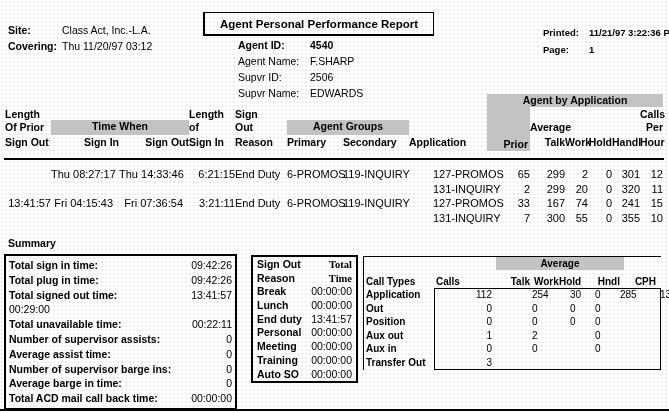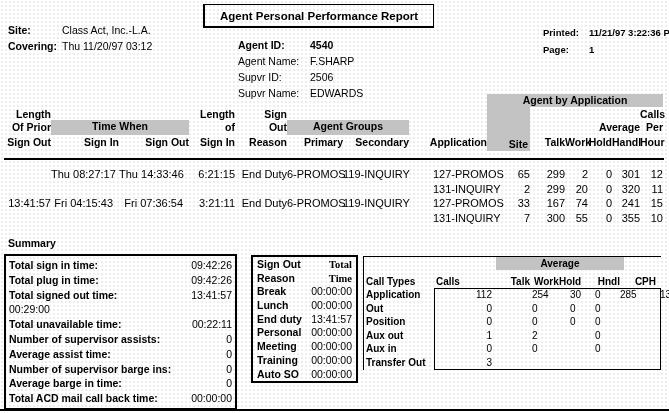--- a/index.html
+++ b/index.html
@@ -6,21 +6,21 @@
   .page{
     position:relative;width:669px;height:413px;background:#fff;
     background-image:radial-gradient(#ededed 0.8px, transparent 0.8px);
     background-size:4px 4px;
     font-family:"Liberation Sans", sans-serif;
     font-size:10.5px;color:#000;overflow:hidden;
   }
   .b{font-weight:bold;}
   
   .title-box{
-    position:absolute;left:203px;top:4px;width:228px;height:21px;
+    position:absolute;left:203px;top:12px;width:228px;height:21px;
     border:1px solid #000;border-left-width:2px;border-bottom-width:2px;
     display:flex;align-items:center;justify-content:center;
     font-weight:bold;font-size:11.5px;background:transparent;
   }
   
   .info-row{display:flex;height:16px;line-height:16px;white-space:nowrap;}
   .info-left{position:absolute;left:8px;top:22px;}
   .info-left .lbl{width:54px;font-weight:bold;}
   .info-left .lbl.ra{text-align:right;padding-right:16px;box-sizing:border-box;}
   .info-center{position:absolute;left:238px;top:37px;}
@@ -31,21 +31,21 @@
   
   .dcols{grid-template-columns:46px 68px 70px 46px 52px 56px 66px 78px 43px 35px 23px 24px 28px 23px;}
   .dhead{
     position:absolute;left:5px;top:94px;width:658px;display:grid;
     grid-template-rows:13px 13px 15px 16px;
     font-weight:bold;font-size:10.5px;line-height:13px;white-space:nowrap;
   }
   .dhead .hc{line-height:15px;}
   .band{background:#c3c3c3;text-align:center;font-weight:bold;}
   .hndld-band{display:flex;align-items:flex-end;justify-content:flex-end;padding-right:2px;box-sizing:border-box;}
-  .c{text-align:right;}
+  .c{text-align:left;}
   .r{text-align:right;}
   .l{text-align:left;}
   .hline{position:absolute;left:4px;top:158px;width:660px;height:2px;background:#000;}
   .ddata{position:absolute;left:5px;top:167px;width:658px;font-size:11px;}
   .drow{display:grid;height:14.5px;line-height:14.5px;white-space:nowrap;}
   .dc.app{padding-left:24px;}
   .dc.pr6{padding-right:6px;box-sizing:border-box;}
   
   .summary-title{position:absolute;left:8px;top:237px;font-weight:bold;}
   .sbox{
@@ -121,21 +121,21 @@
       <span>11/21/97 3:22:36 PM</span>
     </div>
     <div class="info-row">
       <span class="lbl">Page:</span>
       <span>1</span>
     </div>
   </div>
 
   <div class="dhead dcols">
     <div class="band" style="grid-row:1;grid-column:9/15">Agent by Application</div>
-    <div class="band hndld-band" style="grid-row:2/5;grid-column:9">Site</div>
+    <div class="band hndld-band" style="grid-row:2/5;grid-column:9">Prior</div>
 
     <div class="hc c" style="grid-row:2;grid-column:1">Length</div>
     <div class="hc c" style="grid-row:2;grid-column:4">Length</div>
     <div class="hc c" style="grid-row:2;grid-column:5">Sign</div>
     <div class="hc r" style="grid-row:2;grid-column:14">Calls</div>
 
     <div class="hc c" style="grid-row:3;grid-column:1">Of Prior</div>
     <div class="band" style="grid-row:3;grid-column:2/4">Time When</div>
     <div class="hc c" style="grid-row:3;grid-column:4">of</div>
     <div class="hc c" style="grid-row:3;grid-column:5">Out</div>

